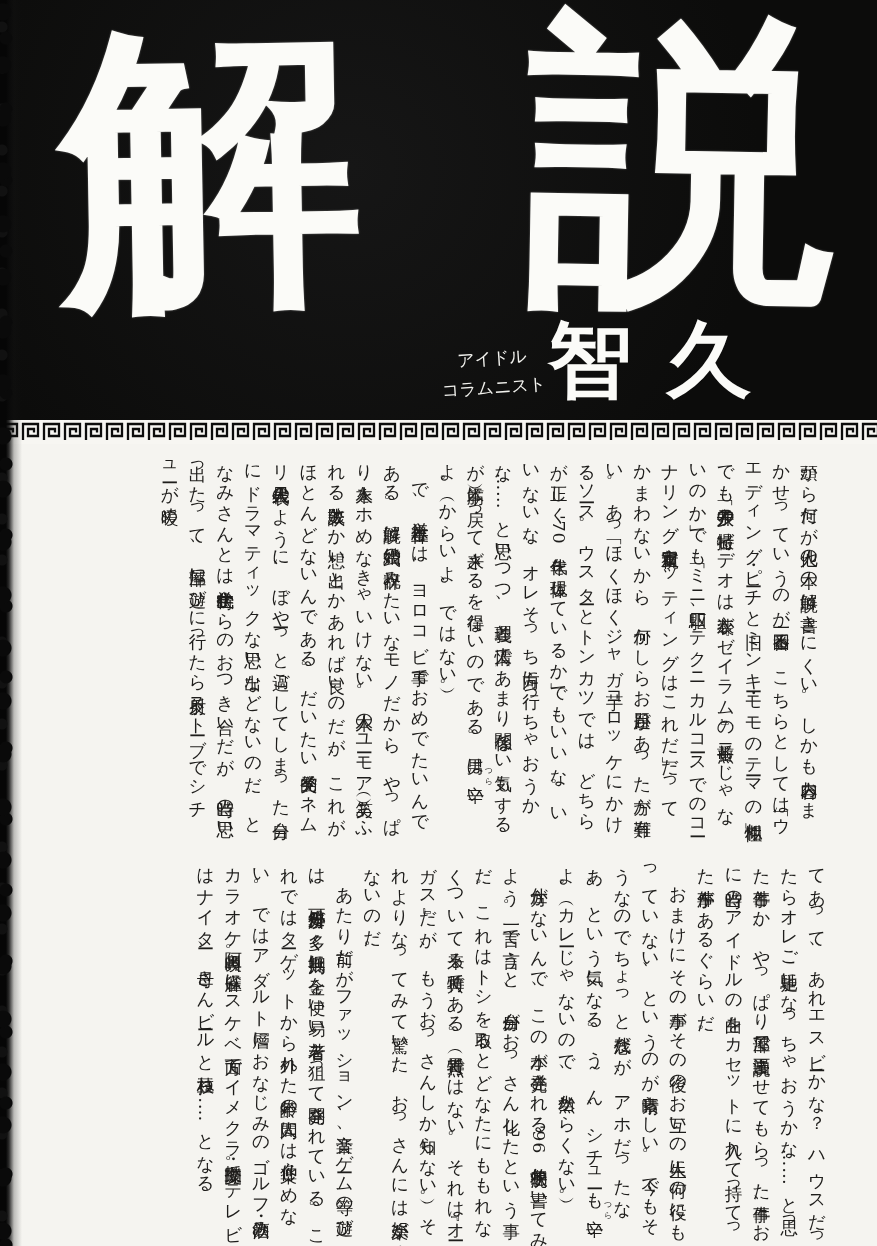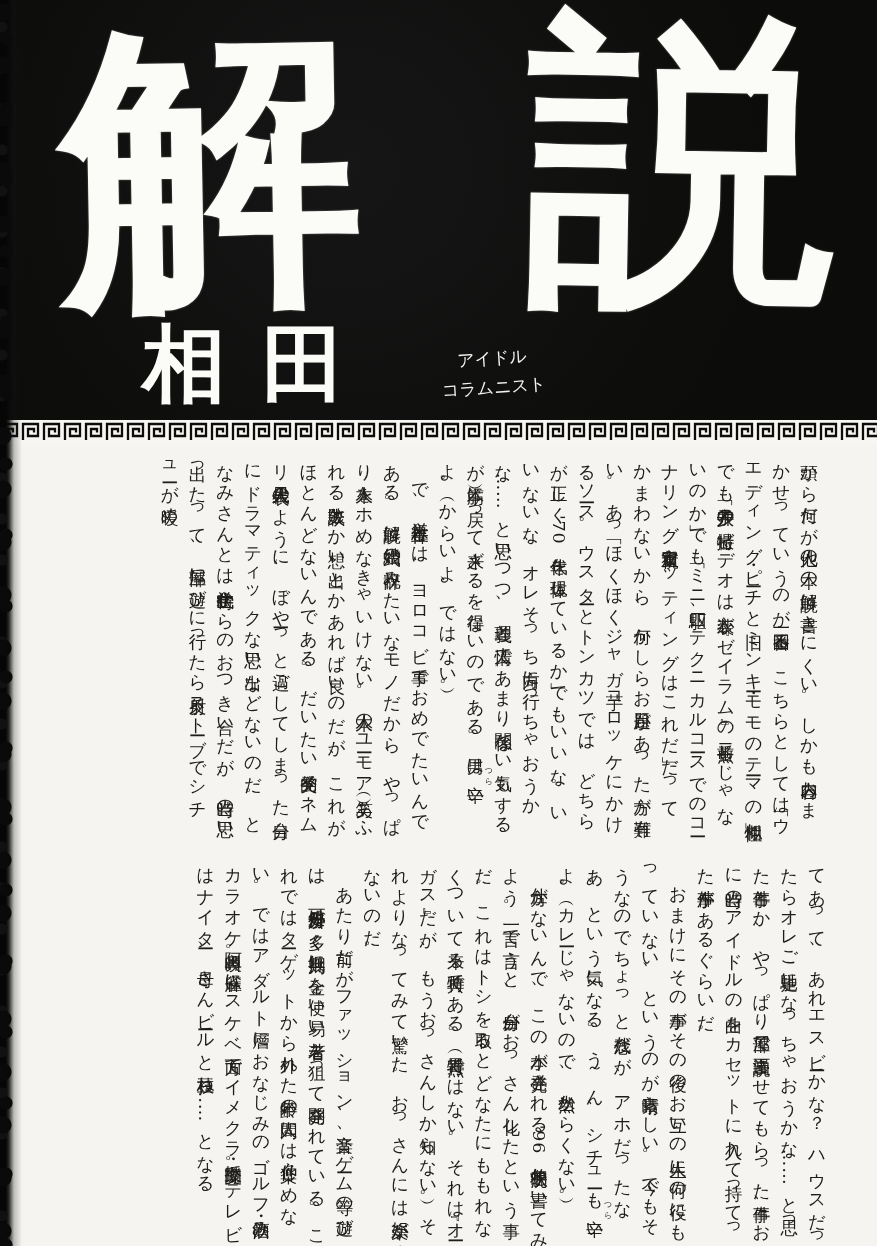--- a/index.html
+++ b/index.html
@@ -98,27 +98,27 @@
 </style>
 </head>
 <body>
 
 <div class="page">
 
   <div class="header">
     <span class="title-char c1">解</span>
     <span class="title-char c2">説</span>
 
-    <span class="author-name family">相田</span>
 
     <div class="author-role">
       <div>アイドル</div>
       <div>コラムニスト</div>
     </div>
 
+    <span class="author-name given">智久</span>
   </div>
 
   <div class="meander-band">
     <svg width="877" height="20" aria-hidden="true">
       <defs>
         <pattern id="greekkey" width="21" height="20" patternUnits="userSpaceOnUse">
           <path d="M2 18 L2 2 L17 2 L17 14 L7 14 L7 7 L13 7 L13 10.5" fill="none" stroke="#0d0d0c" stroke-width="2.3"></path>
         </pattern>
       </defs>
       <rect width="877" height="20" fill="url(#greekkey)"></rect>

